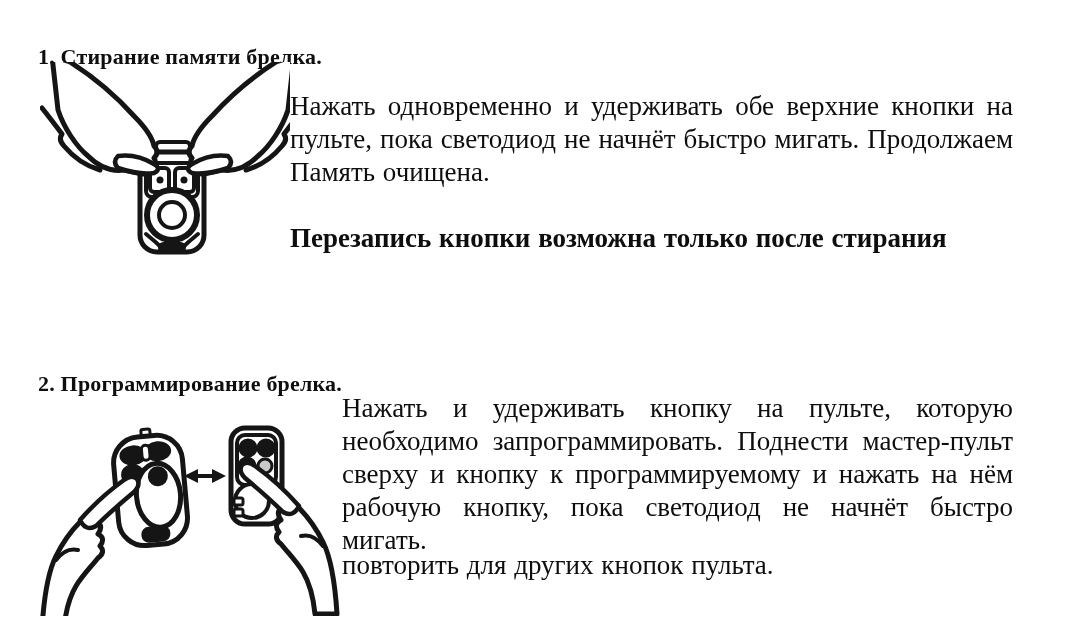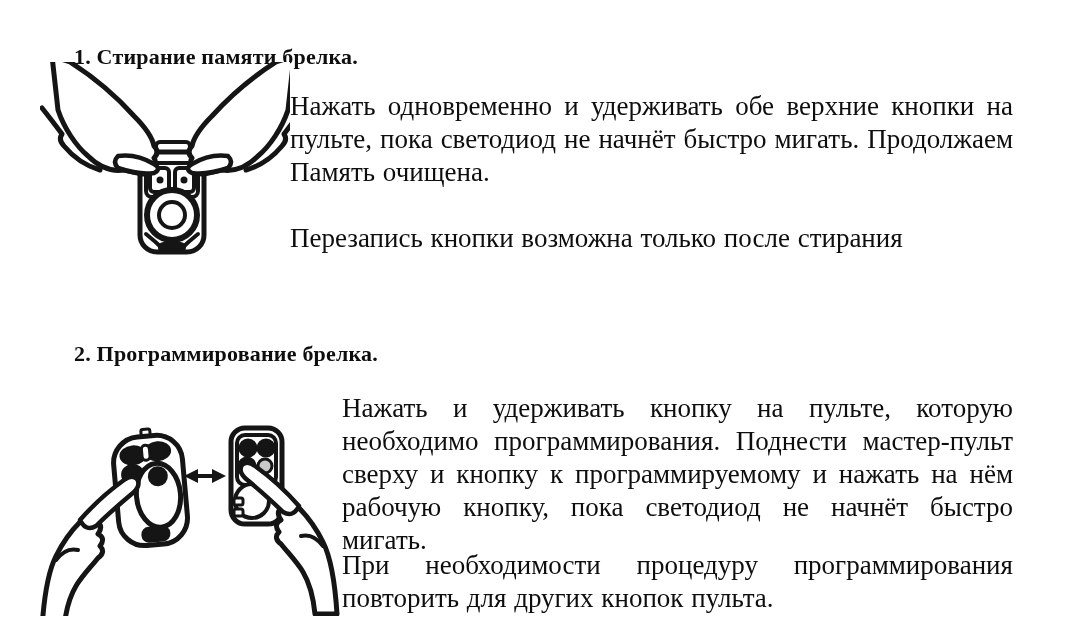--- a/index.html
+++ b/index.html
@@ -12,30 +12,29 @@
     overflow:hidden;
   }
   .page{position:absolute;inset:0;}
   .heading{
     position:absolute;
     font-weight:bold;
     font-size:22px;
     line-height:26px;
     white-space:nowrap;
     letter-spacing:.2px;
-    margin-left:36px;
   }
   .h1{left:38px;top:26px;}
-  .h2{left:38px;top:323px;}
+  .h2{left:38px;top:353px;}
   .para{
     position:absolute;
     font-size:27px;
     line-height:33px;
   }
-  .para.bold{font-weight:normal;}
+  .para.bold{font-weight:bold;}
   .p1{left:290px;top:90px;width:723px;}
   .p1b{left:290px;top:222px;width:723px;}
   .p2{left:342px;top:392px;width:671px;}
   .p3{left:342px;top:549px;width:671px;}
   .line{
     text-align:justify;
     text-align-last:justify;
     word-spacing:1px;
   }
   .para .line:last-child{text-align-last:left;}
@@ -136,23 +135,22 @@
       <g transform="translate(323,-14) scale(-1 1)">
         <path d="M14,230 C16,198 20,174 28,158 C34,146 42,134 52,124 Q60,116 68,122 Q76,128 70,136 Q78,140 72,148 Q78,154 70,160 C62,170 54,178 48,188 C42,198 38,210 36,230 Z" fill="#fff" stroke-width="5"></path>
         <path d="M52,122 C66,106 82,92 96,82 Q104,76 109,81 Q113,87 106,94 C94,104 80,116 68,128 Q58,134 52,122 Z" fill="#fff" stroke-width="4.5"></path>
         <path d="M28,162 C34,154 42,150 50,152" stroke-width="4"></path>
       </g>
     </g>
   </svg>
 
   <div class="para p2">
       <div class="line">Нажать и удерживать кнопку на пульте, которую</div>
-      <div class="line">необходимо программирования. Поднести мастер-пульт</div>
+      <div class="line">необходимо запрограммировать. Поднести мастер-пульт</div>
       <div class="line">сверху и кнопку к программируемому и нажать на нём</div>
       <div class="line">рабочую кнопку, пока светодиод не начнёт быстро мигать.</div>
     </div>
 
   <div class="para p3">
-      <div class="line">При необходимости процедуру программирования</div>
       <div class="line">повторить для других кнопок пульта.</div>
     </div>
 
 </div>
 
 </body></html>

